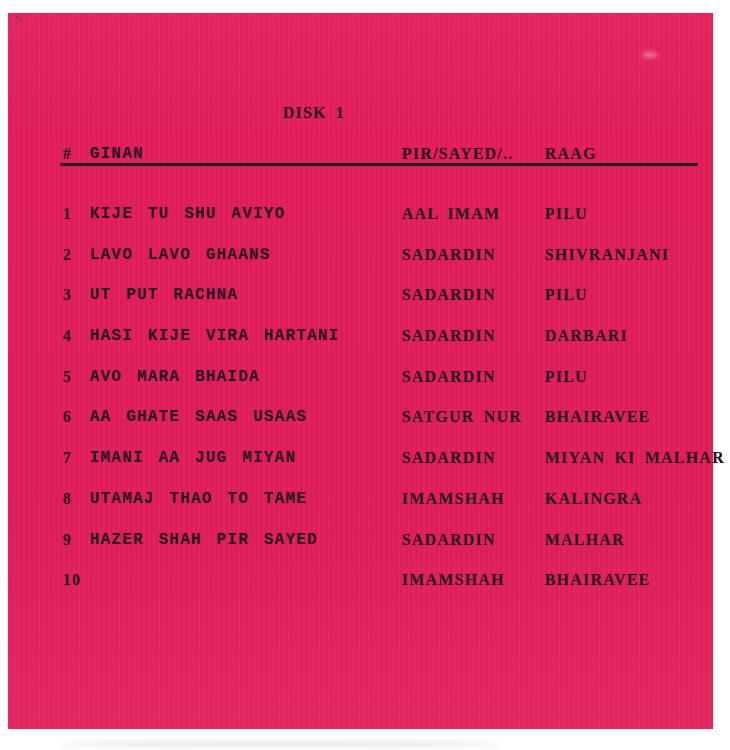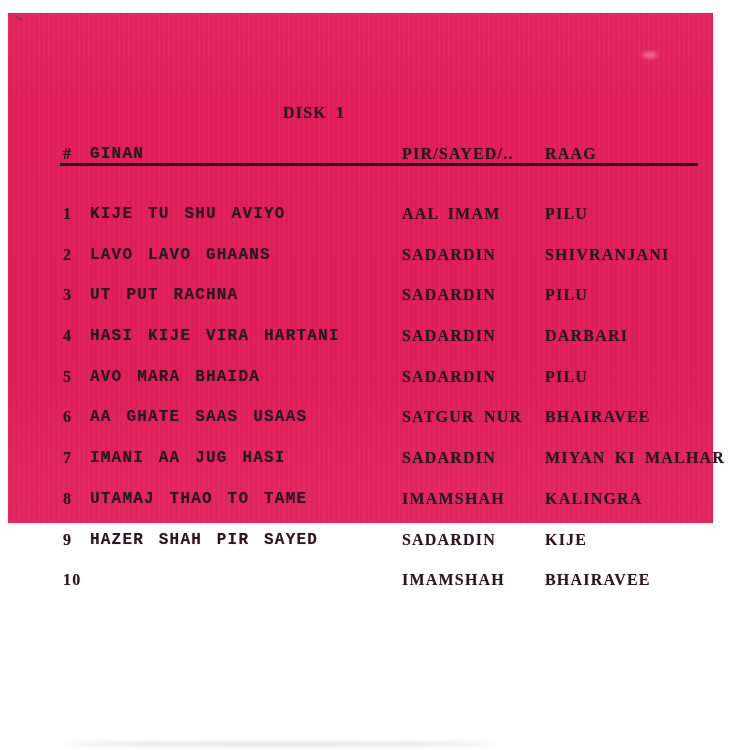--- a/index.html
+++ b/index.html
@@ -11,21 +11,21 @@
   html, body {
     width: 730px; height: 750px;
     background: var(--bg);
     font-family: "Liberation Serif", serif;
     overflow: hidden;
     position: relative;
   }
   .paper {
     position: absolute;
     left: 8px; top: 13px;
-    width: 705px; height: 510px;
+    width: 705px; height: 716px;
     background:
       linear-gradient(180deg, rgba(255,255,255,0.03) 0%, rgba(0,0,0,0.0) 18%, rgba(0,0,0,0.012) 70%, rgba(255,255,255,0.04) 100%),
       repeating-linear-gradient(90deg, rgba(255,255,255,0.022) 0 2px, rgba(0,0,0,0.014) 2px 5px),
       var(--paper);
     box-shadow: 0 0 2px rgba(120,60,80,0.25);
   }
   .ink {
     color: var(--ink);
     font-weight: bold;
     font-size: 16px;
@@ -133,35 +133,35 @@
       <span class="cell col-raag ink">PILU</span>
     </div>
     <div class="row">
       <span class="cell col-num ink">6</span>
       <span class="cell col-ginan ink">AA GHATE SAAS USAAS</span>
       <span class="cell col-pir ink">SATGUR NUR</span>
       <span class="cell col-raag ink">BHAIRAVEE</span>
     </div>
     <div class="row">
       <span class="cell col-num ink">7</span>
-      <span class="cell col-ginan ink">IMANI AA JUG HASI</span>
+      <span class="cell col-ginan ink">IMANI AA JUG MIYAN</span>
       <span class="cell col-pir ink">SADARDIN</span>
       <span class="cell col-raag ink">MIYAN KI MALHAR</span>
     </div>
     <div class="row">
       <span class="cell col-num ink">8</span>
       <span class="cell col-ginan ink">UTAMAJ THAO TO TAME</span>
       <span class="cell col-pir ink">IMAMSHAH</span>
       <span class="cell col-raag ink">KALINGRA</span>
     </div>
     <div class="row">
       <span class="cell col-num ink">9</span>
       <span class="cell col-ginan ink">HAZER SHAH PIR SAYED</span>
       <span class="cell col-pir ink">SADARDIN</span>
-      <span class="cell col-raag ink">KIJE</span>
+      <span class="cell col-raag ink">MALHAR</span>
     </div>
     <div class="row">
       <span class="cell col-num ink">10</span>
       <span class="cell col-pir ink">IMAMSHAH</span>
       <span class="cell col-raag ink">BHAIRAVEE</span>
     </div>
   </div>
 </div>
 
 <div class="bottom-scan-shadow"></div>

